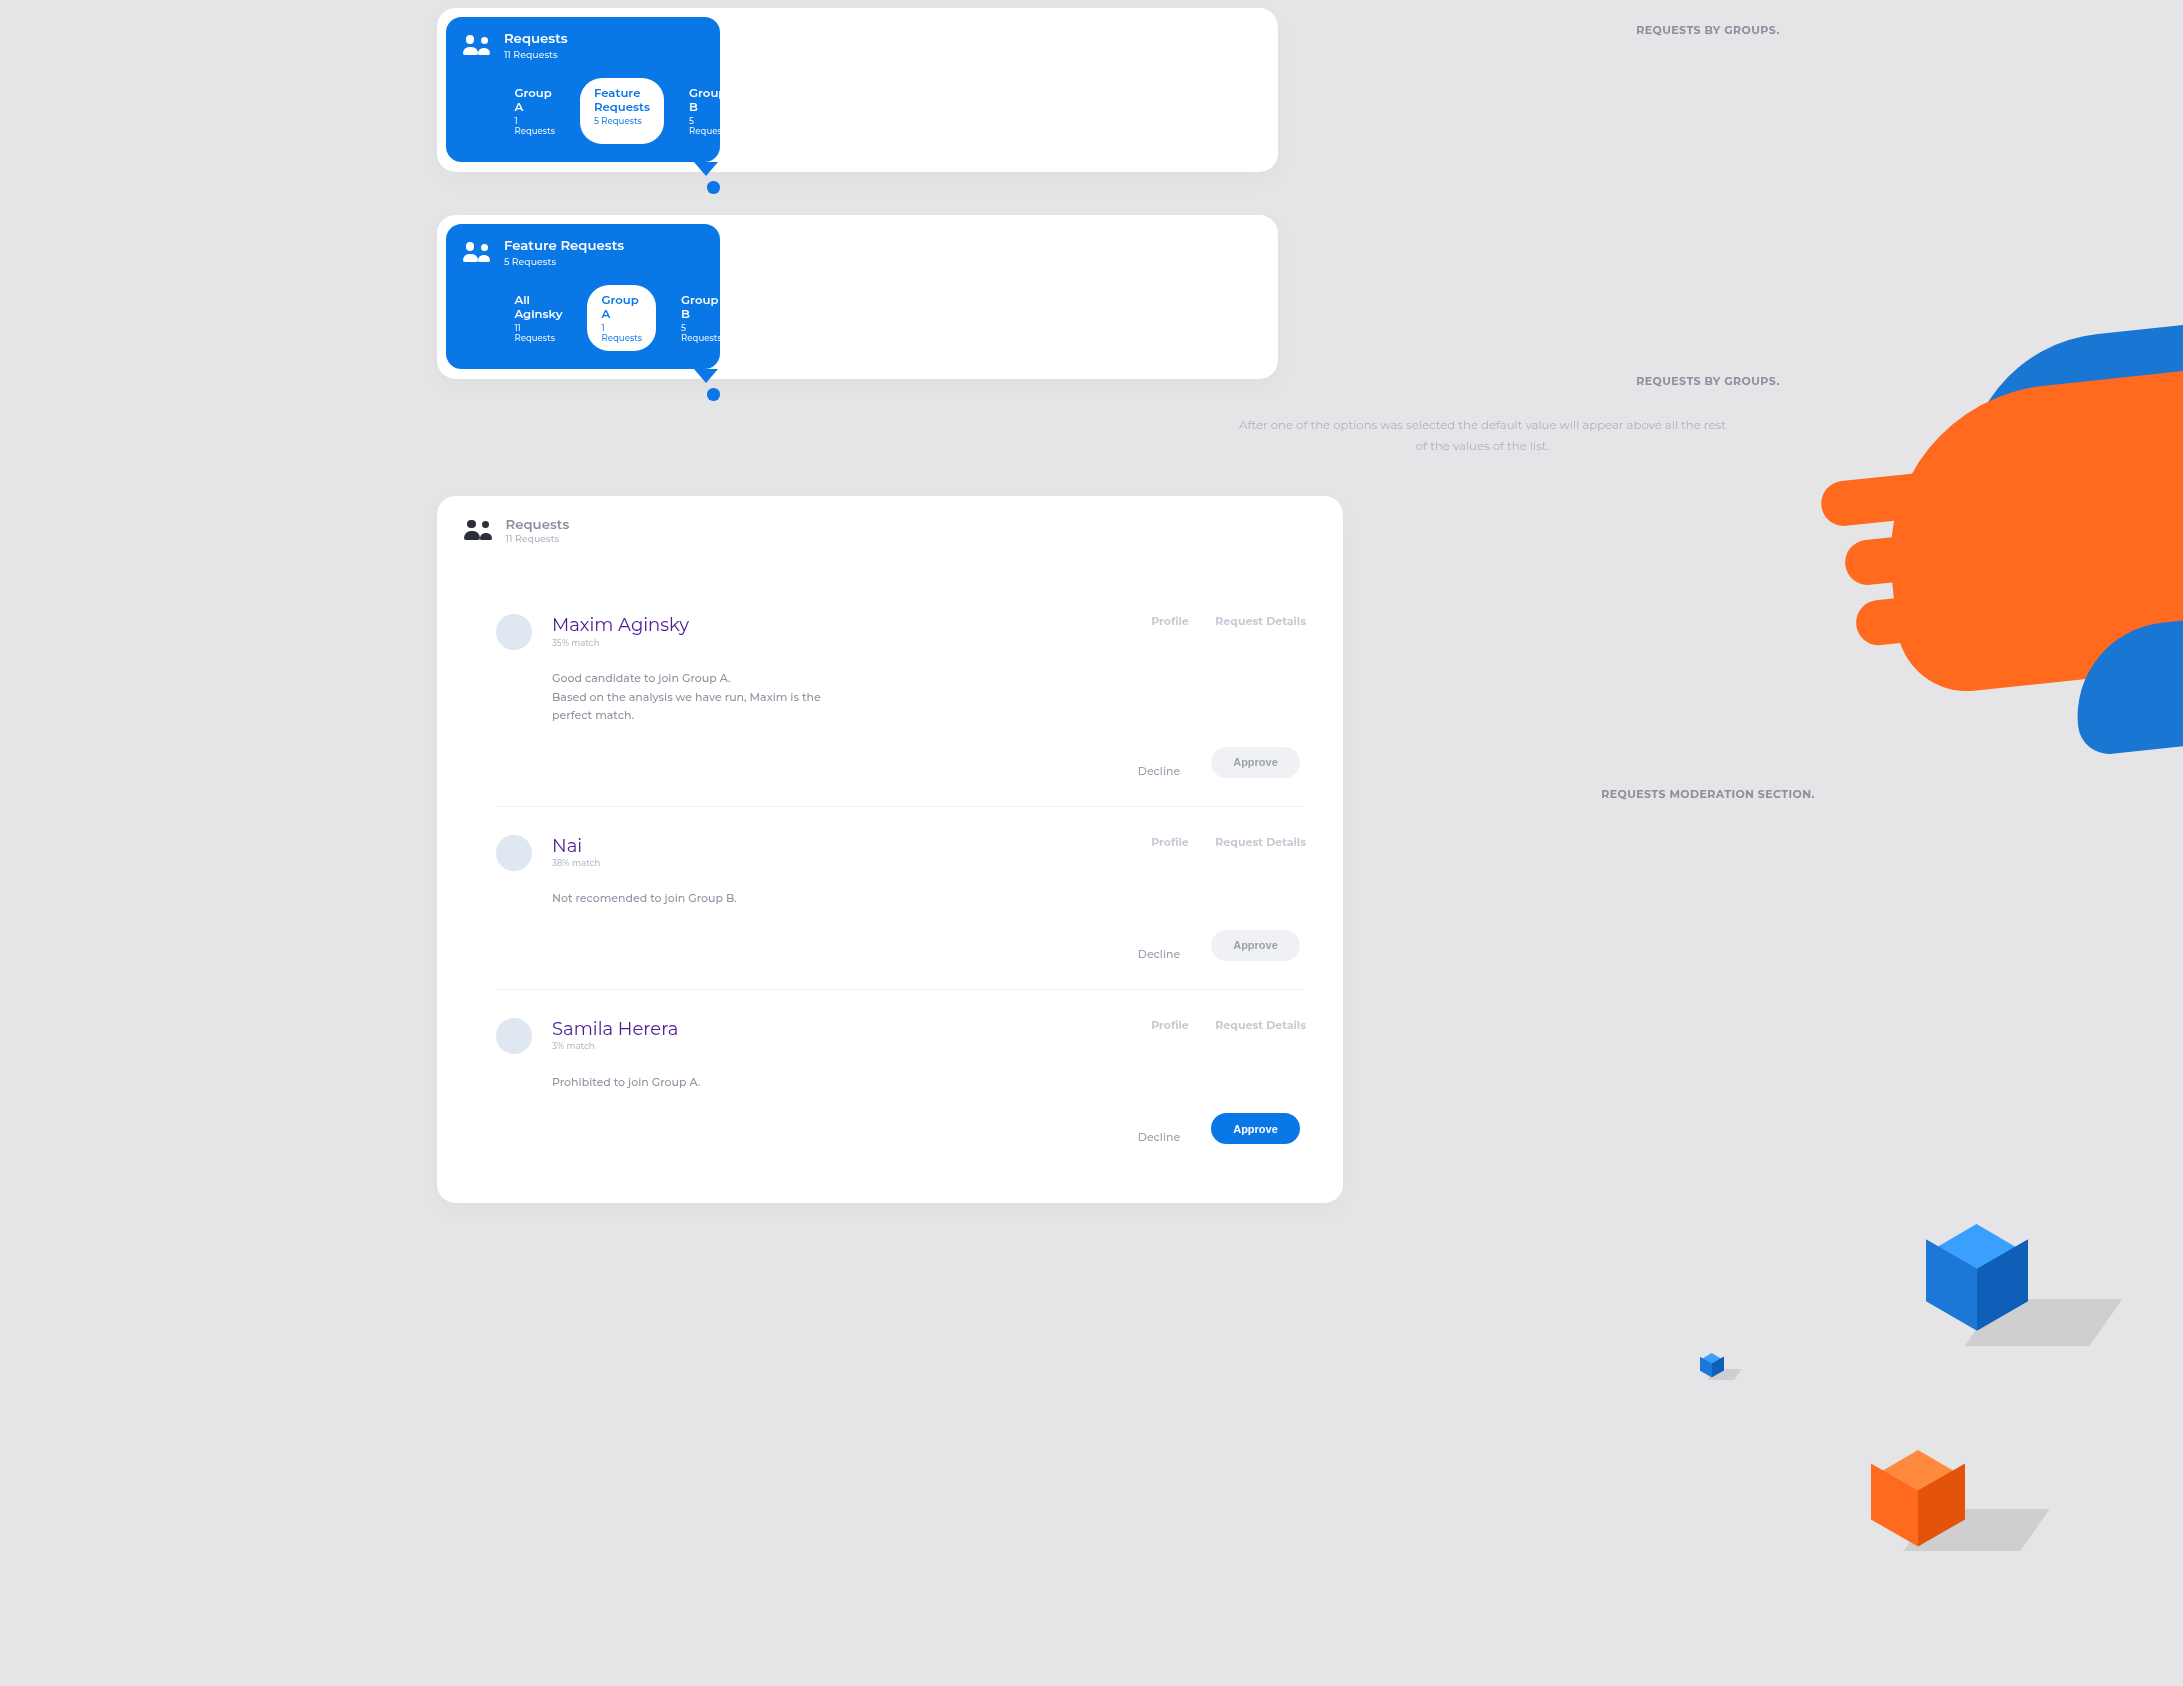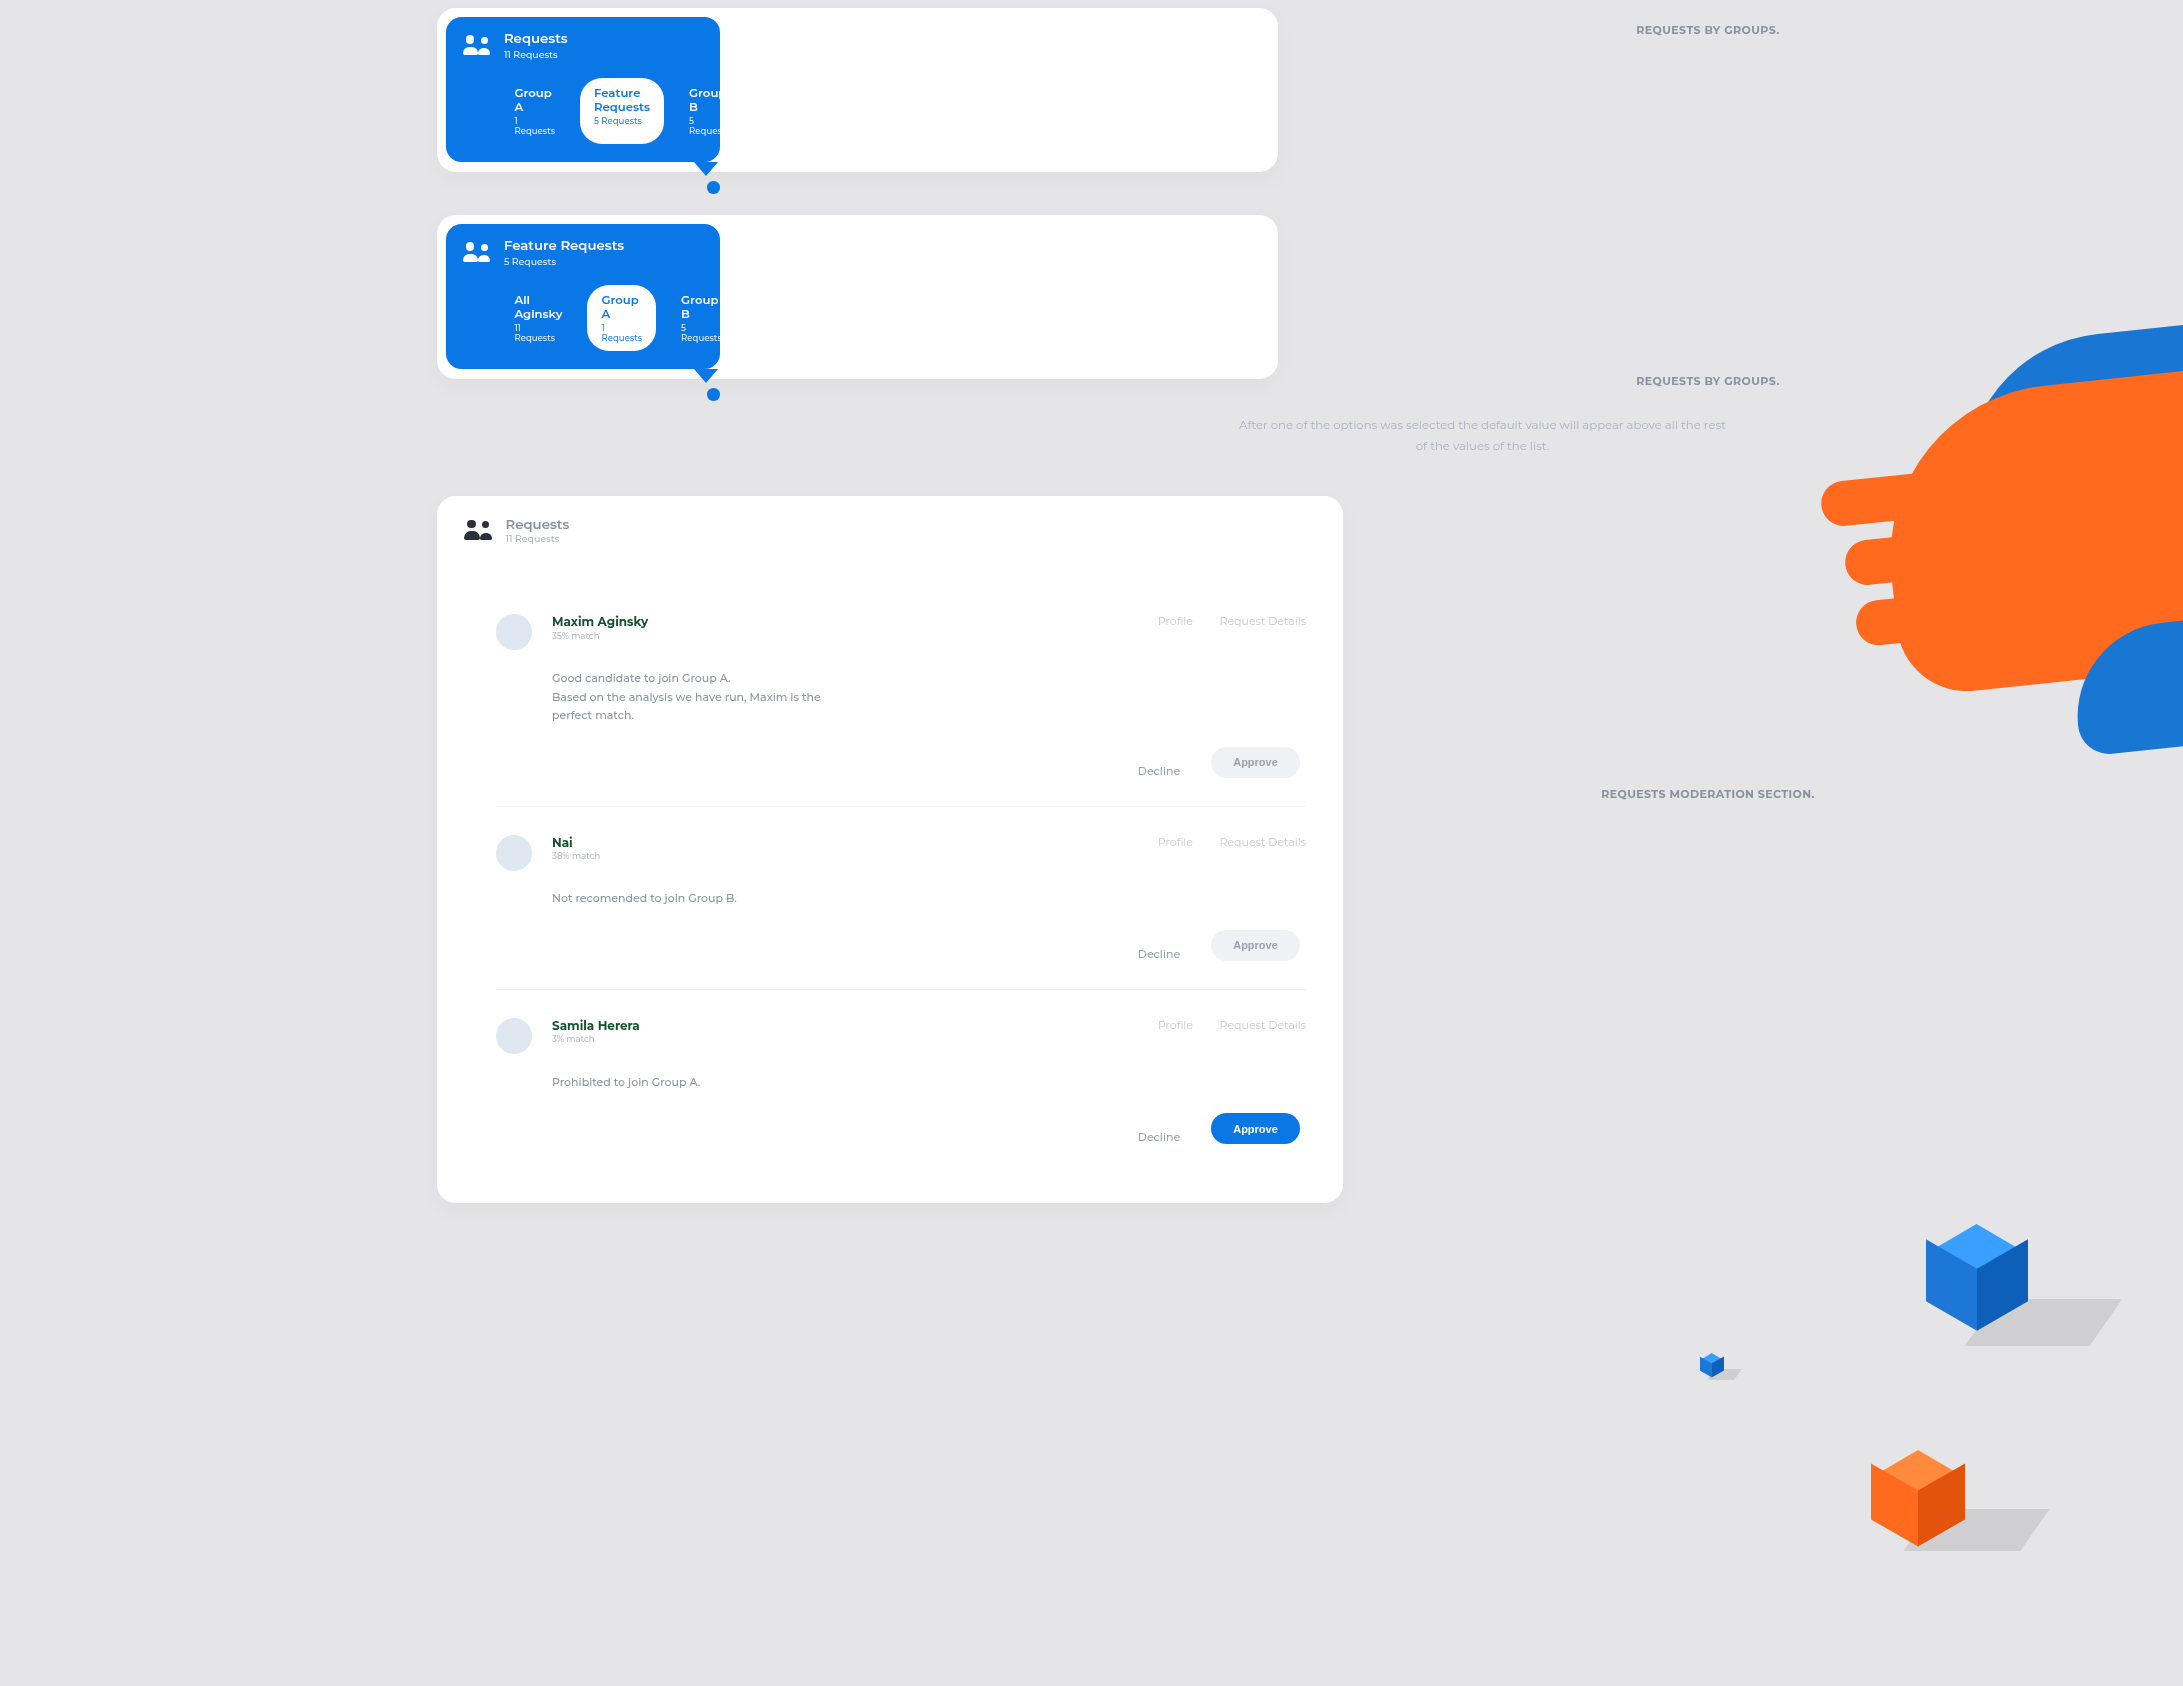--- a/index.html
+++ b/index.html
@@ -86,23 +86,23 @@
   .mod-header .titles{display:flex;flex-direction:column;}
   .mod-title{font-weight:600;font-size:13.3px;color:#8a8f9c;}
   .mod-sub{font-size:9.4px;font-weight:500;color:#b0b4c0;margin-top:1.6px;}
 
   .requests{display:flex;flex-direction:column;margin-left:31px;}
   .req{padding:0 0 28px 0;}
   .req + .req{border-top:0.8px solid #eef0f4;padding-top:28px;}
   .req-row{display:flex;align-items:flex-start;gap:20px;}
   .avatar{width:36px;height:36px;border-radius:50%;background:#dfe7f1;flex:none;}
   .req-main{flex:1;}
-  .req-name{font-weight:700;font-size:12px;color:#14532d;}
+  .req-name{font-weight:400;font-size:18px;color:#4c1d95;}
   .req-match{font-size:8.6px;font-weight:500;color:#b6bac5;margin-top:1.6px;}
-  .req-links{display:flex;gap:26.5px;font-size:11px;font-weight:400;color:#c7cad3;}
+  .req-links{display:flex;gap:26.5px;font-size:11px;font-weight:700;color:#c7cad3;}
   .req-links span{cursor:pointer;}
   .req-desc{margin-top:18.7px;color:#8f94a2;font-size:11px;line-height:1.7;font-weight:500;max-width:296px;}
   .req-actions{display:flex;justify-content:flex-end;align-items:flex-end;gap:31px;margin-top:22px;padding-right:6.2px;}
   .decline{font-size:11px;font-weight:500;color:#9ca1af;cursor:pointer;}
   .approve{
     font-size:11px;font-weight:600;
     padding:9.4px 22px;border-radius:20px;cursor:pointer;border:none;
   }
   .approve.inactive{background:var(--approve-gray);color:#9ca1af;}
   .approve.active{background:var(--blue);color:#fff;}

